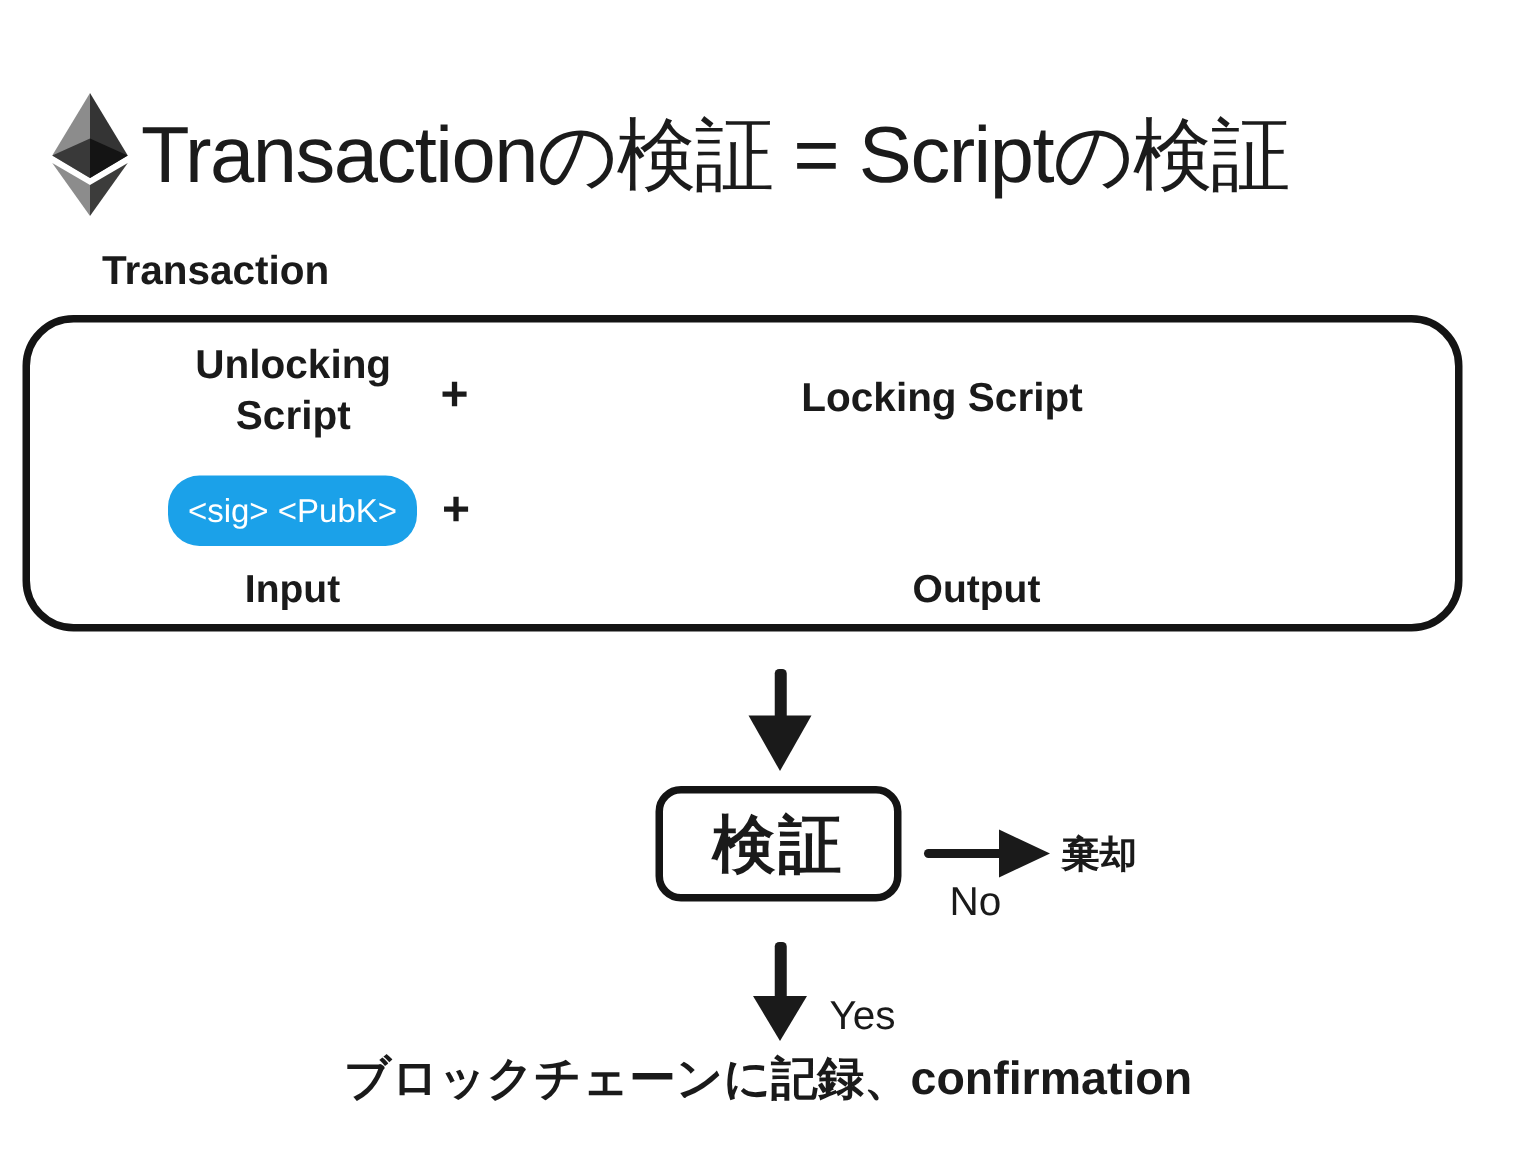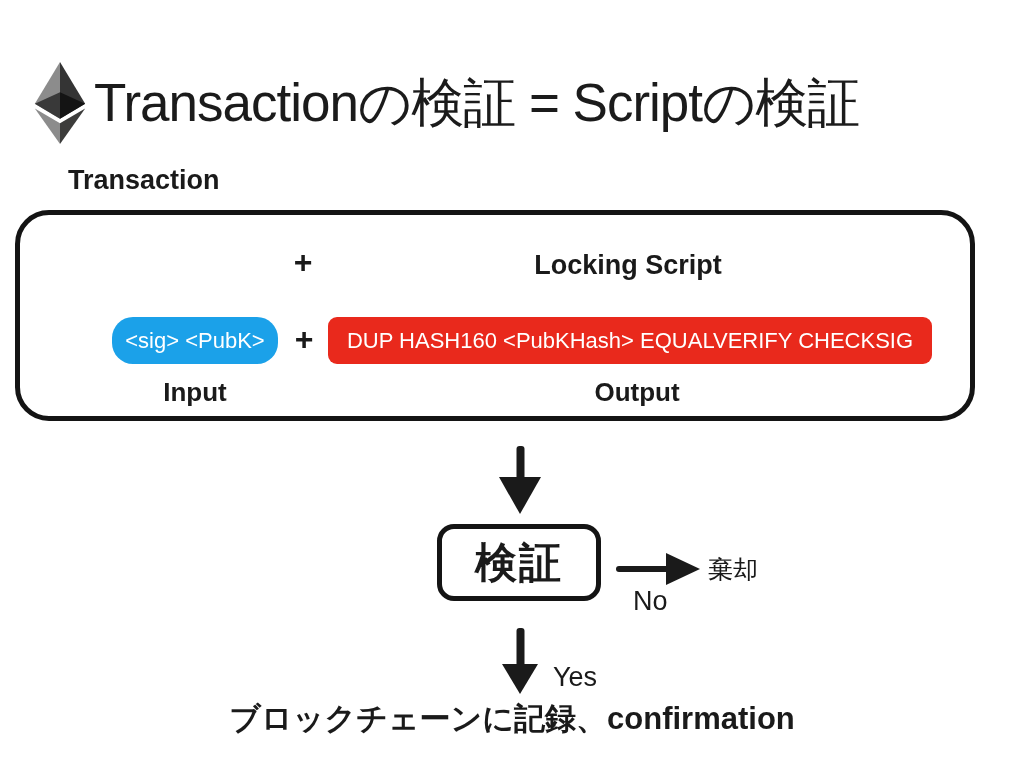--- a/index.html
+++ b/index.html
@@ -20,33 +20,33 @@
   .plus-top { position:absolute; left:288px; top:226px; width:30px; text-align:center; font-size:32px; font-weight:700; }
   .locking-label { position:absolute; left:478px; top:232px; width:300px; text-align:center; font-size:27px; font-weight:600; }
 
   .chip { position:absolute; top:299px; height:47px; border-radius:9px; color:#fff;
           display:flex; align-items:center; justify-content:center; font-size:22px; letter-spacing:0; }
   .chip-unlock { left:112px; width:166px;border-radius:21px; }
   .chip-lock { left:328px; width:604px; }
   .plus-mid { position:absolute; left:289px; top:303px; width:30px; text-align:center; font-size:32px; font-weight:700; }
 
   .input-label  { position:absolute; left:130px; top:359px; width:130px; text-align:center; font-size:26px; font-weight:600; }
-  .output-label { position:absolute; left:567px; top:359px; width:140px; text-align:center; font-size:26px; font-weight:600; }
+  .output-label { position:absolute; left:581px; top:359px; width:140px; text-align:center; font-size:26px; font-weight:600; }
 
   .arrow { position:absolute; }
   .arrow-1 { left:495px; top:426px; }
   .arrow-2 { left:495px; top:608px; }
   .arrow-right { left:614px; top:533px; }
 
   .verify-box { position:absolute; left:437px; top:506px; width:164px; height:77px;
                 border:5px solid #141414; border-radius:17px; background:#fff;
                 display:flex; align-items:center; justify-content:center;
                 font-size:42px; font-weight:600; letter-spacing:2px; }
 
-  .reject-label { position:absolute; left:708px; top:535px; font-size:25px; font-weight:400; }
+  .reject-label { position:absolute; left:708px; top:535px; font-size:25px; font-weight:700; }
   .no-label  { position:absolute; left:633px; top:568px; font-size:27px; font-weight:500; }
   .yes-label { position:absolute; left:553px; top:644px; font-size:27px; font-weight:500; }
 
   .result-label { position:absolute; left:0; top:680px; width:1024px; text-align:center;
                   font-size:31px; font-weight:600; }
 </style>
 </head>
 <body>
 
 <div class="stage">
@@ -59,28 +59,28 @@
     <polygon fill="#3C3C3B" points="128,312 128,417 256,237"></polygon>
     <polygon fill="#8C8C8C" points="128,417 128,312 0,237"></polygon>
   </svg>
 
   <div class="title">Transactionの検証 = Scriptの検証</div>
 
   <div class="tx-caption">Transaction</div>
 
   <div class="tx-box"></div>
 
+  <div class="unlocking-label">Unlocking Script</div>
   <div class="plus-top">+</div>
   <div class="locking-label">Locking Script</div>
 
   <div class="chip chip-unlock" style="background: rgb(27, 161, 233); color: rgb(255, 255, 255);">&lt;sig&gt; &lt;PubK&gt;</div>
 
   <div class="plus-mid">+</div>
 
-  <div class="chip chip-lock" style="background: rgb(233, 41, 28); color: rgb(255, 255, 255);">DUP HASH160 &lt;PubKHash&gt; EQUALVERIFY CHECKSIG</div>
 
   <div class="input-label">Input</div>
   <div class="output-label">Output</div>
 
   <svg class="arrow arrow-1" width="50" height="72" viewBox="0 0 50 72" aria-hidden="true">
     <rect x="21.5" y="2" width="8" height="36" rx="3" fill="#1a1a1a"></rect>
     <polygon points="4,33 46,33 25,70" fill="#1a1a1a"></polygon>
   </svg>
 
   <div class="verify-box">検証</div>

